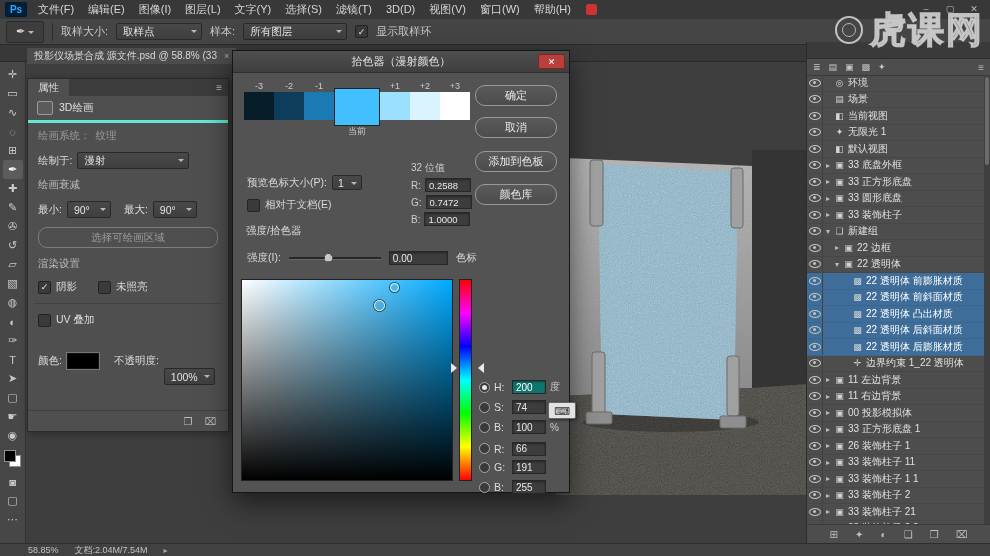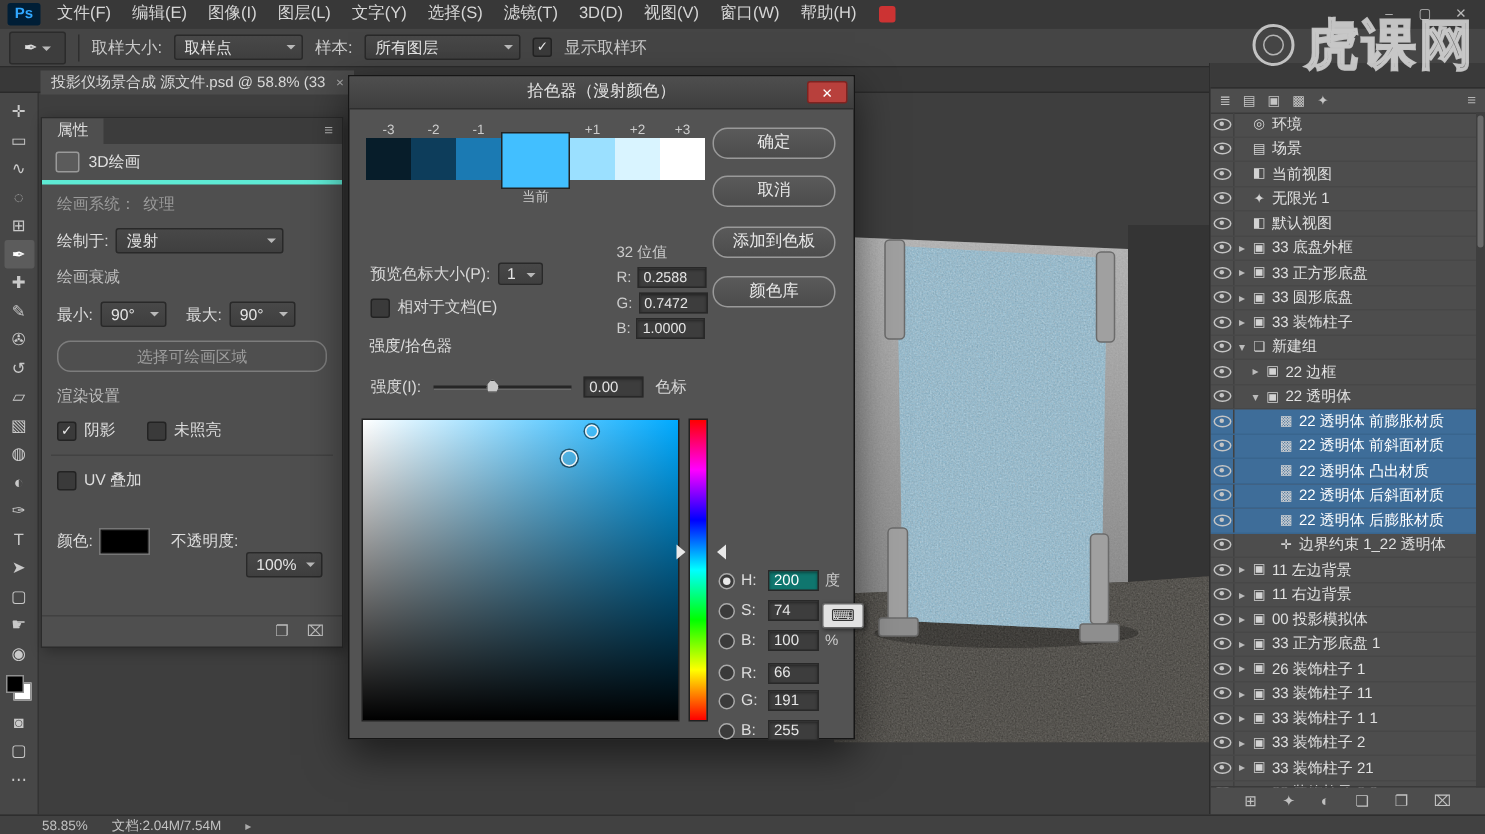--- a/index.html
+++ b/index.html
@@ -105,21 +105,21 @@
          font-size:10px;padding:0 3px;display:inline-flex;align-items:center;height:14px;box-sizing:border-box;}
   .v32-field{width:46px;font-size:9.5px;}
   .pv-row{position:absolute;left:14px;top:124px;display:flex;align-items:center;gap:5px;font-size:10.5px;color:#d8d8d8;}
   .dd-sm{min-width:30px;height:15px;padding:0 13px 0 5px;}
   .rel-row{position:absolute;left:14px;top:147px;display:flex;align-items:center;gap:5px;font-size:10.5px;color:#d8d8d8;}
   .sec-label{position:absolute;left:13px;top:173px;font-size:10.5px;color:#ddd;}
   .int-row{position:absolute;left:14px;top:200px;display:flex;align-items:center;gap:8px;font-size:10.5px;color:#d8d8d8;width:310px;}
   .sl-track{position:relative;width:92px;height:2px;background:#262626;border-bottom:1px solid #6a6a6a;}
   .sl-thumb{position:absolute;left:38%;top:-4px;width:9px;height:9px;background:#c9c9c9;border:1px solid #333;
             clip-path:polygon(50% 0,100% 55%,78% 100%,22% 100%,0 55%);box-sizing:border-box;}
-  .int-field{width:40px;}
+  .int-field{width:59px;}
   .color-field{position:absolute;left:8px;top:228px;width:212px;height:202px;border:1px solid #222;box-sizing:border-box;}
   .fmark{position:absolute;border:1px solid #f2f2f2;border-radius:50%;box-shadow:0 0 0 1px rgba(0,0,0,.55);}
   .fm1{width:9px;height:9px;left:63%;top:10%;}
   .fm2{width:7px;height:7px;left:70.5%;top:1.5%;}
   .hue-bar{position:absolute;left:226px;top:228px;width:13px;height:202px;border:1px solid #222;box-sizing:border-box;
            background:linear-gradient(to bottom,#f00 0%,#f0f 16.6%,#00f 33.3%,#0ff 50%,#0f0 66.6%,#ff0 83.3%,#f00 100%);}
   .hue-arrow-l{position:absolute;left:218px;top:312px;width:0;height:0;border:5px solid transparent;
                border-left:6px solid #e9e9e9;}
   .hue-arrow-r{position:absolute;left:240px;top:312px;width:0;height:0;border:5px solid transparent;
                border-right:6px solid #e9e9e9;}

